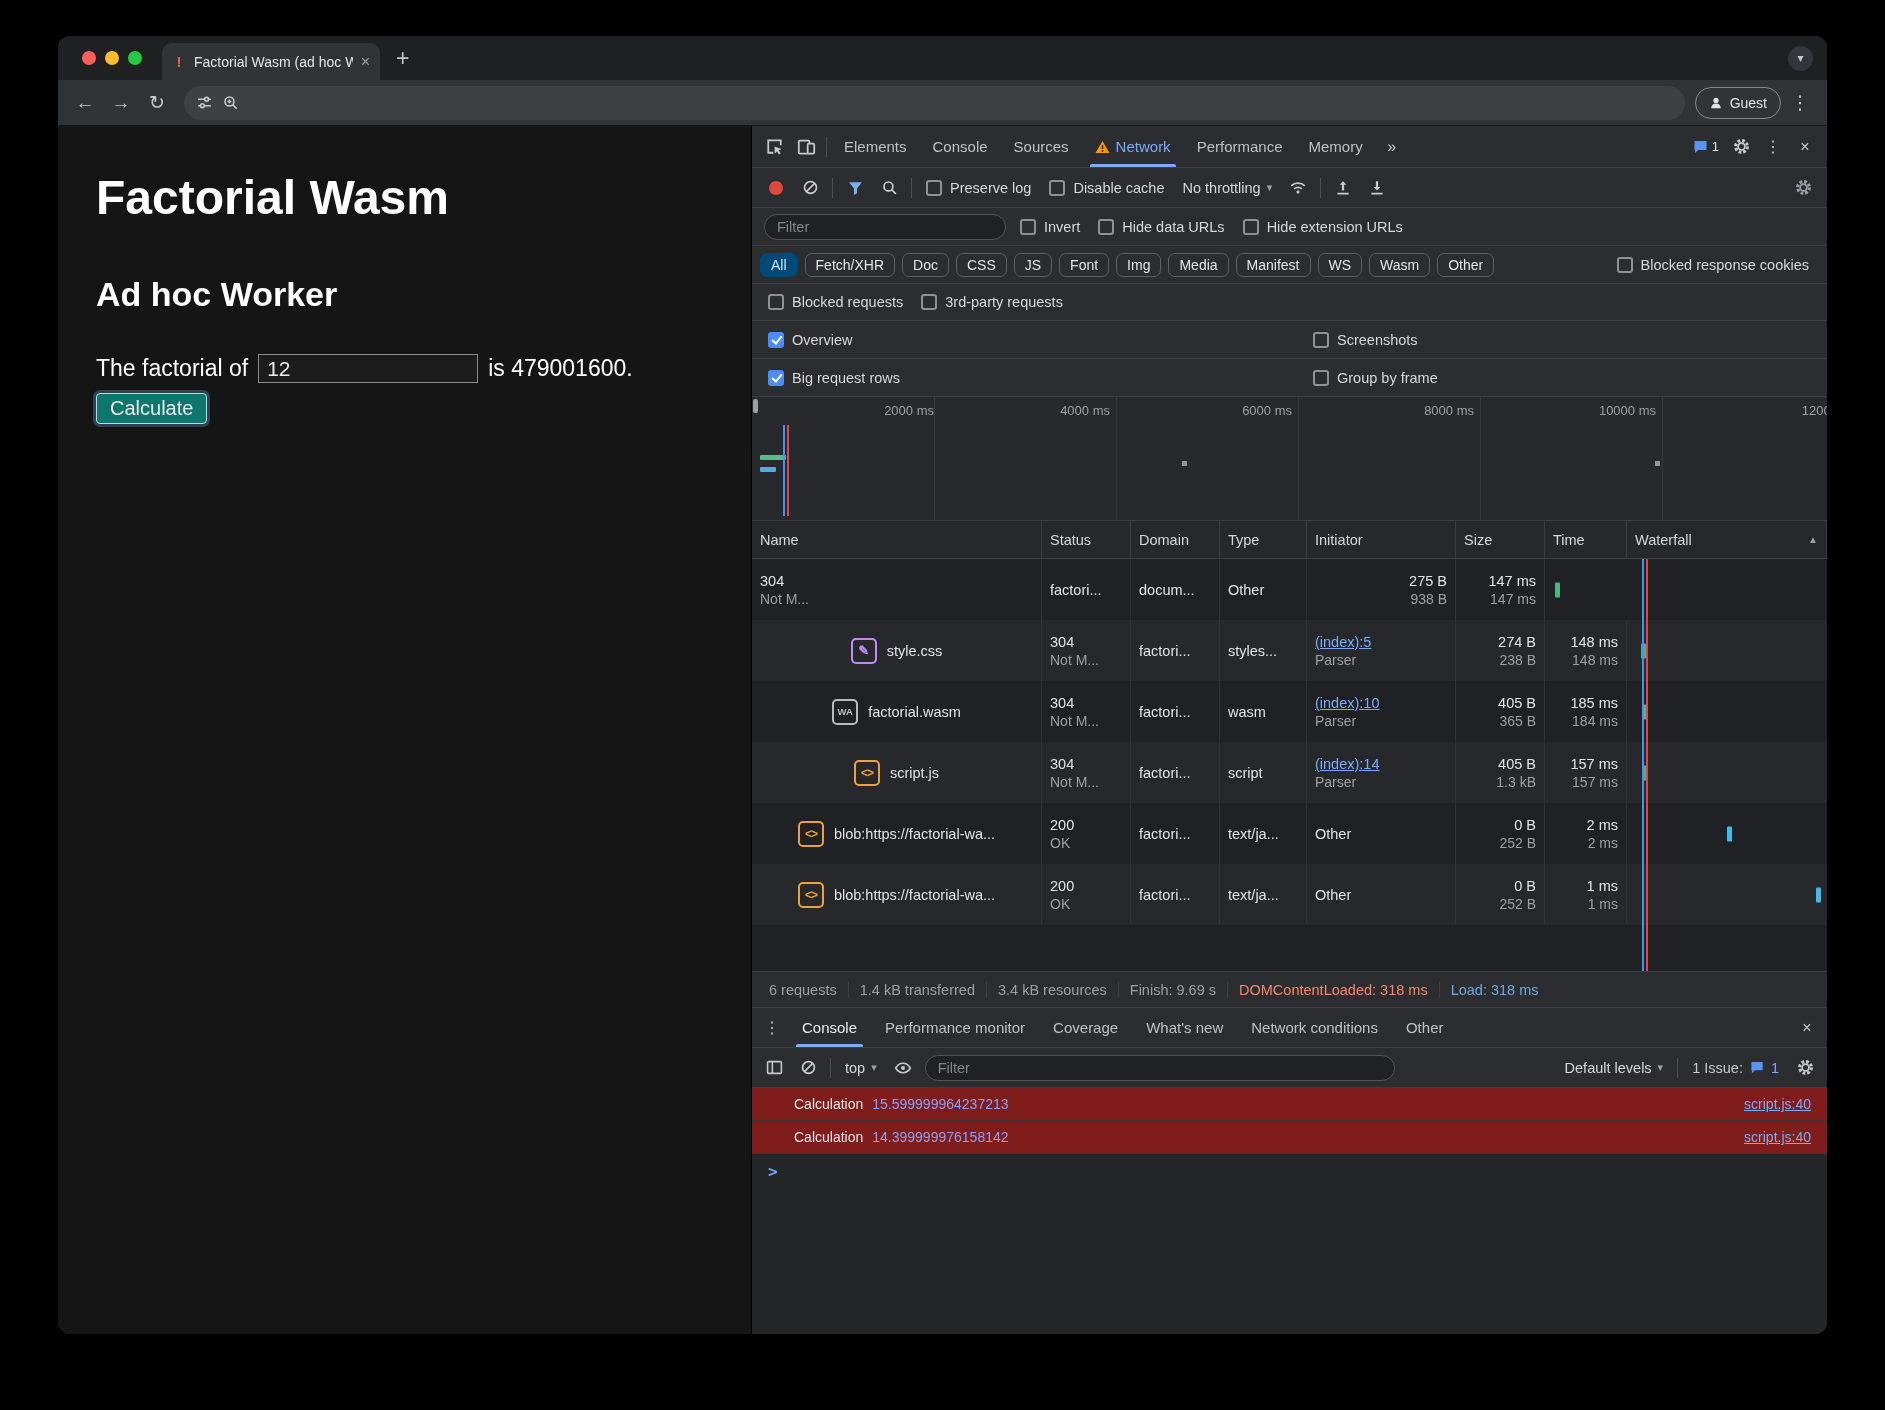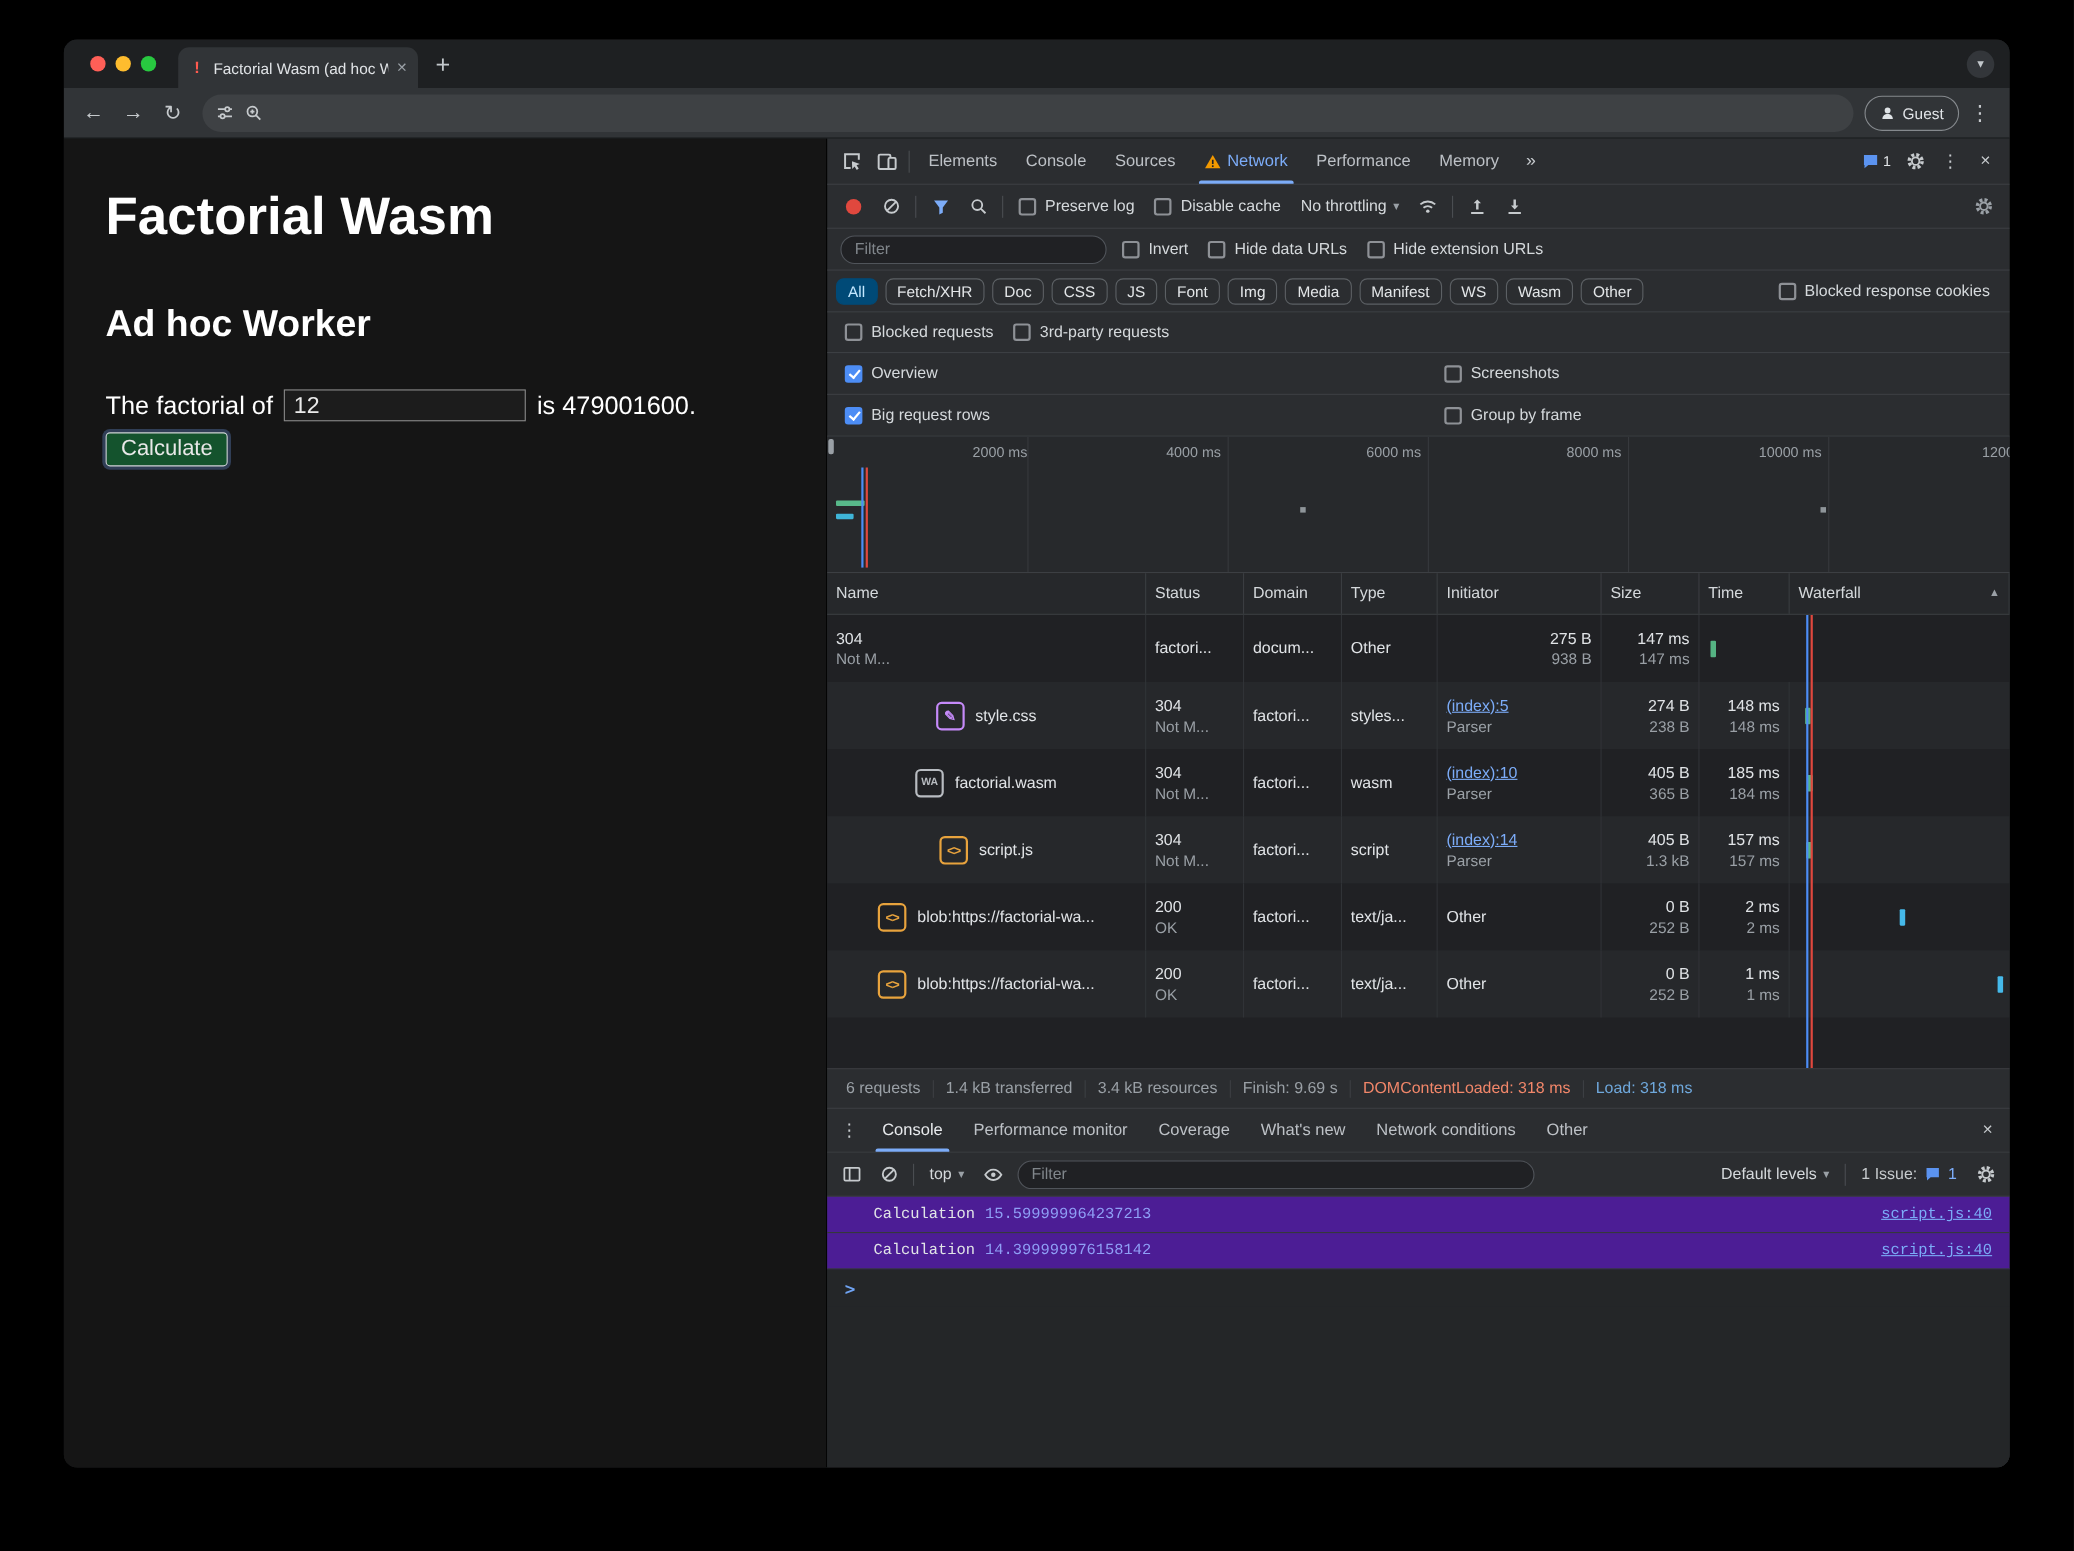--- a/index.html
+++ b/index.html
@@ -29,21 +29,21 @@
 .ic{display:flex;align-items:center;justify-content:center;flex:none}
 .guest{height:32px;border:1px solid #85898d;border-radius:16px;display:flex;align-items:center;gap:7px;padding:0 13px;color:#e1e4e7;font-size:14px;flex:none}
 
 
 .content{flex:1;display:flex;min-height:0}
 .page{width:693px;flex:none;background:#151515;padding:0 38px;color:#fff;overflow:hidden}
 .page h1{font-size:48px;font-weight:700;margin-top:44px}
 .page h2{font-size:34px;font-weight:700;margin-top:50px}
 .factline{margin-top:40px;font-size:23px;display:flex;align-items:center;gap:10px;white-space:nowrap}
 .factinput{width:220px;height:29px;background:#1c1c1c;border:1px solid #8a8a8a;color:#eaeaea;font-size:21px;padding:0 8px;font-family:inherit}
-.calc{margin-top:10px;height:31px;padding:0 13px;background:#14532d;color:#e8e8e8;font-size:20px;font-family:inherit;border:1px solid #cfd3d6;border-radius:4px;box-shadow:0 0 0 3px rgba(120,170,255,.28);display:inline-block}
+.calc{margin-top:10px;height:31px;padding:0 13px;background:#0f766e;color:#e8e8e8;font-size:20px;font-family:inherit;border:1px solid #cfd3d6;border-radius:4px;box-shadow:0 0 0 3px rgba(120,170,255,.28);display:inline-block}
 
 
 .devtools{flex:1;background:#2b2d30;border-left:1px solid #000;display:flex;flex-direction:column;min-width:0;color:#d5d9dc}
 .dtbtn{width:32px;height:32px;display:flex;align-items:center;justify-content:center;color:#c6cacd;flex:none;font-size:16px}
 .vsep{width:1px;height:20px;background:#4a4d51;margin:0 4px;flex:none}
 .spacer{flex:1}
 .caret{font-size:11px;color:#9aa0a6}
 
 .dt-tabbar{height:42px;display:flex;align-items:center;flex:none;border-bottom:1px solid #3c3f43;padding:0 6px}
 .dt-tabs{display:flex;height:100%}
@@ -126,21 +126,21 @@
 
 .drawer-tabs{height:41px;display:flex;align-items:center;border-top:1px solid #3c3f43;border-bottom:1px solid #3c3f43;flex:none;padding:0 4px;background:#2b2d30}
 .dtabs{display:flex;height:100%}
 .dtab{padding:0 14px;font-size:15px;color:#bdc1c6;height:100%;display:flex;align-items:center;position:relative;white-space:nowrap}
 .dtab.active{color:#e8eaed}
 .dtab.active::after{content:"";position:absolute;left:8px;right:8px;bottom:0;height:3px;background:#7cacf8;border-radius:2px 2px 0 0}
 .con-toolbar{height:40px;display:flex;align-items:center;flex:none;border-bottom:1px solid #3c3f43;padding:0 6px;gap:2px;background:#2b2d30}
 .confilter{width:470px}
 .issue-chip{display:flex;align-items:center;gap:6px;font-size:14.5px;color:#c6cacd;margin:0 8px;white-space:nowrap}
 .issue-chip .blue{color:#7cacf8}
-.con-messages{flex:none;background:#4c1d95;font-family:Liberation Mono, monospace}
+.con-messages{flex:none;background:#7f1d1d;font-family:Liberation Sans, sans-serif}
 .msg{height:33px;display:flex;align-items:center;border-bottom:1px solid #35383c;padding:0 16px 0 42px;font-size:14px}
 .mtext{color:#e1e4e7}
 .mval{color:#8f9ff6;margin-left:9px}
 .msrc{color:#7cacf8;text-decoration:underline;margin-left:auto}
 .con-prompt{height:34px;display:flex;align-items:center;padding-left:16px;background:#242628;flex:none}
 .pchev{color:#6fa3f2;font-size:16px;font-weight:bold;font-family:"DejaVu Sans Mono",monospace}
 .con-rest{flex:1;background:#242628}
 svg{display:block}
 </style>
 </head>

